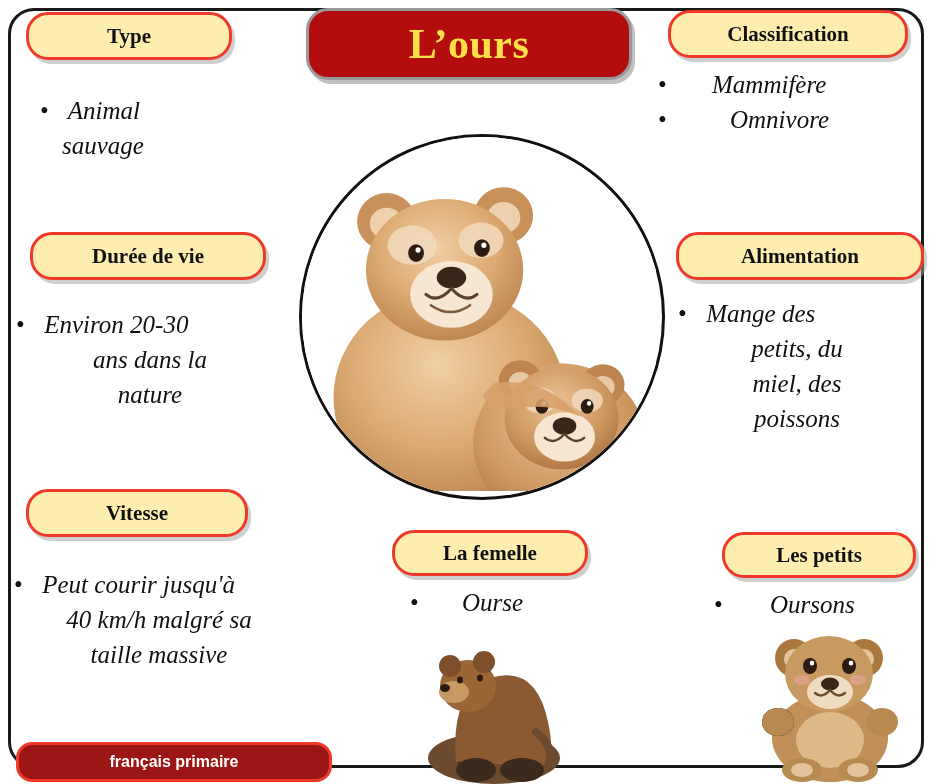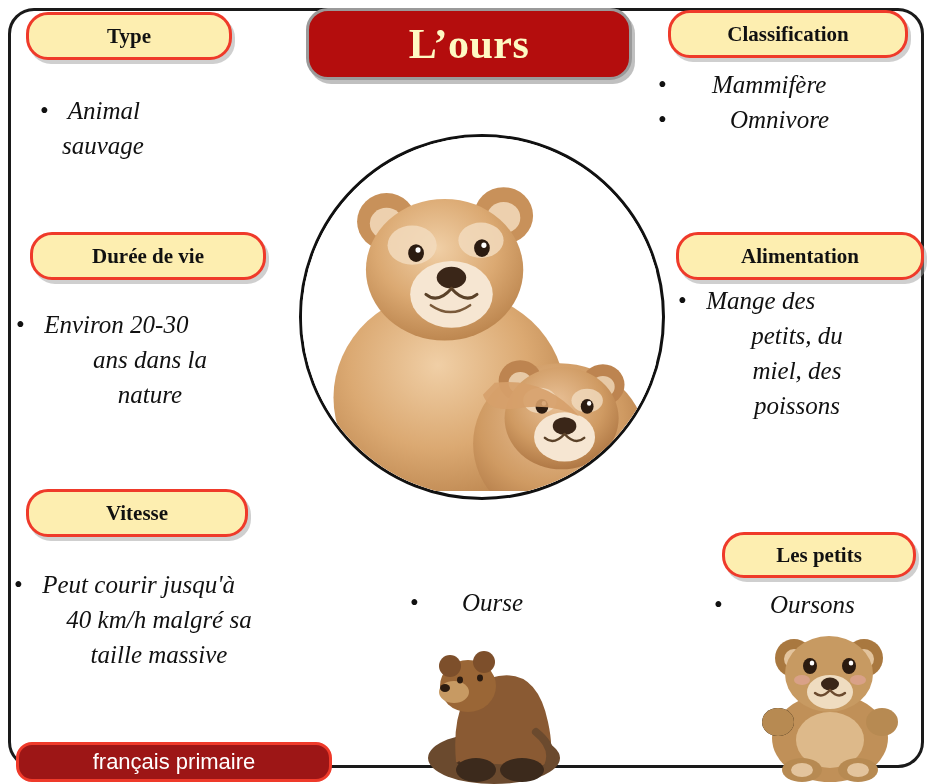--- a/index.html
+++ b/index.html
@@ -38,21 +38,21 @@
     height: 66px;
     background: #b40d0d;
     border: 3px solid #9a9a9a;
     border-radius: 22px;
     display: flex;
     align-items: center;
     justify-content: center;
     box-shadow: 3px 4px 0 rgba(140,140,140,0.55);
   }
   .title-pill span {
-    color: #fef9c3;
+    color: #fde047;
     font-size: 42px;
     font-weight: bold;
     letter-spacing: 0.5px;
     text-align: right;
   }
 
   
   .pill {
     position: absolute;
     background: #fdeeb0;
@@ -121,22 +121,23 @@
     background: #9d1616;
     border: 3px solid #ef3a2a;
     border-radius: 16px;
     display: flex;
     align-items: center;
     justify-content: center;
     box-sizing: border-box;
   }
   .footer-pill span {
     color: #ffffff;
-    font-size: 22px;
+    font-size: 16px;
     font-family: "Liberation Sans", sans-serif;
+    font-weight: bold;
   }
 
   svg { display: block; }
 </style>
 </head>
 <body>
 
 <div id="poster">
 
   <div class="frame"></div>
@@ -208,38 +209,41 @@
       <li style="padding-left:80px;">
         <span class="bullet" style="position:absolute; left:8px;">•</span>
         <span>Omnivore</span>
       </li>
     </ul>
   </div>
 
   <div class="pill" style="left:676px; top:232px; width:248px; height:48px;">
     <span>Alimentation</span>
   </div>
-  <div class="block txt-center" style="left:672px; top:284px; width:250px;">
+  <div class="block txt-center" style="left:672px; top:297px; width:250px;">
     <ul>
       <li style="text-align:left; padding-left:6px;">
         <span class="bullet">•</span>
         <span>Mange des</span>
       </li>
       <li>
         <span>petits, du</span>
       </li>
       <li>
         <span>miel, des</span>
       </li>
       <li>
         <span>poissons</span>
       </li>
     </ul>
   </div>
 
+  <div class="pill" style="left:392px; top:530px; width:196px; height:46px;">
+    <span>La femelle</span>
+  </div>
   <div class="block" style="left:404px; top:586px; width:220px;">
     <ul>
       <li style="padding-left:58px;">
         <span class="bullet" style="position:absolute; left:6px;">•</span>
         <span>Ourse</span>
       </li>
     </ul>
   </div>
 
   <div class="pill" style="left:722px; top:532px; width:194px; height:46px;text-align:center;">

